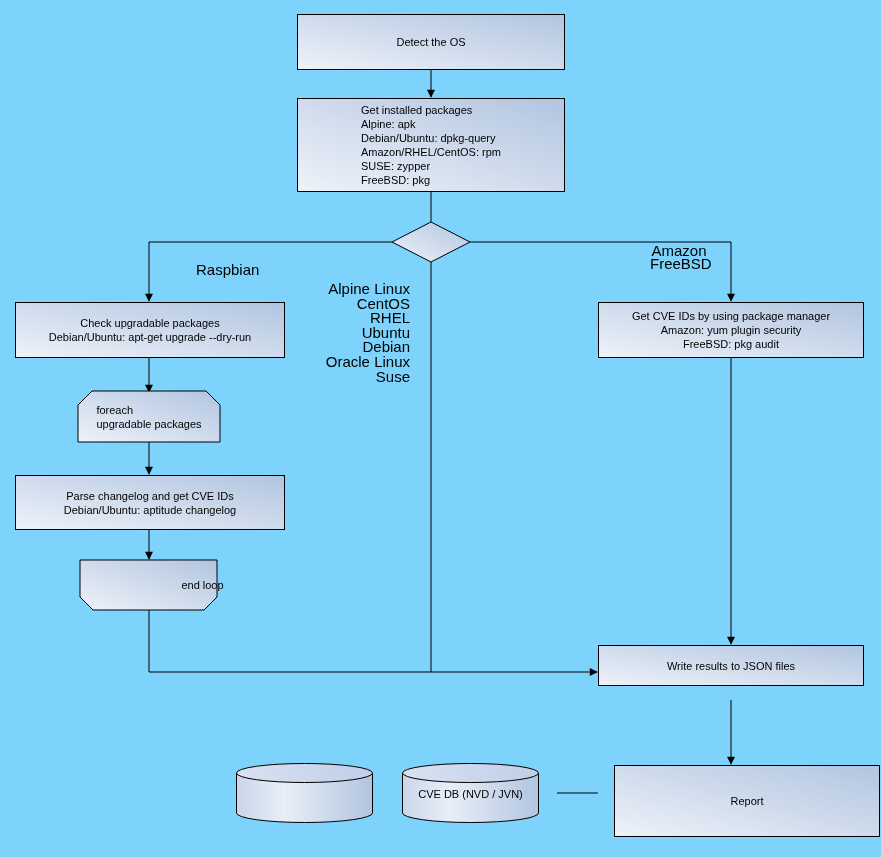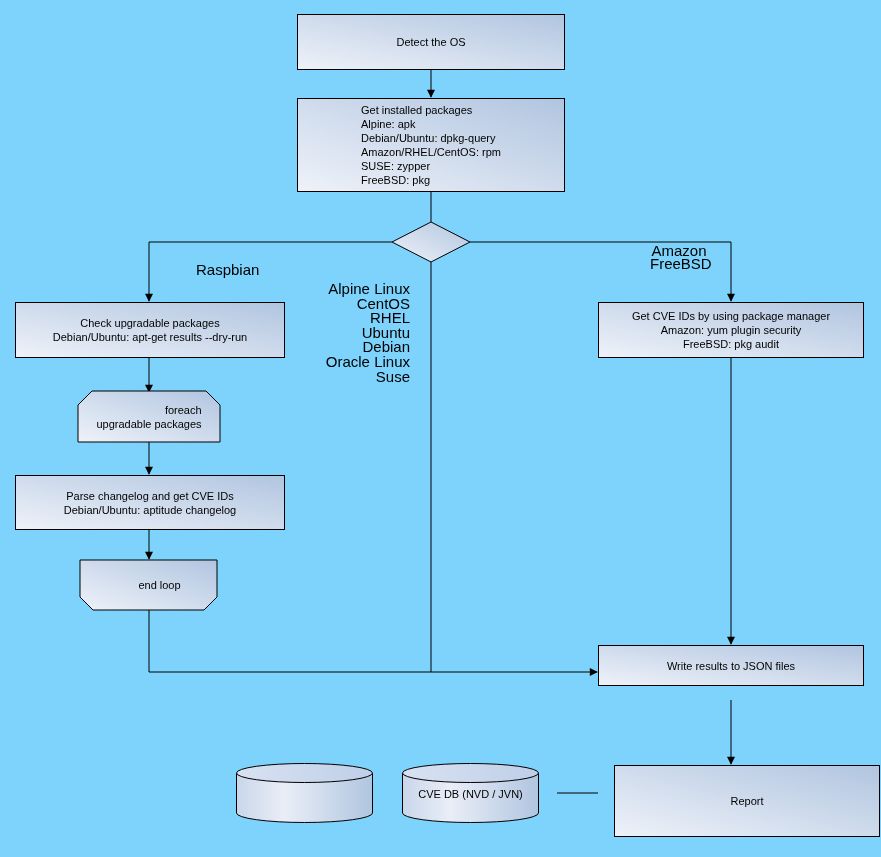--- a/index.html
+++ b/index.html
@@ -25,21 +25,21 @@
     position:absolute;box-sizing:border-box;
     background:linear-gradient(to top right,var(--boxLight),var(--boxDark));
     border:1px solid var(--nodeBorder);
     display:flex;align-items:center;justify-content:center;
     font-size:11px;line-height:14px;text-align:center;
   }
   .ml{white-space:pre-line;}
   .alignR{text-align:left;}
   .overlabel{
     position:absolute;display:flex;align-items:center;justify-content:center;
-    font-size:11px;line-height:14px;text-align:right;pointer-events:none;
+    font-size:11px;line-height:14px;text-align:left;pointer-events:none;
   }
   .edgelabel{
     position:absolute;font-size:15px;line-height:13px;white-space:pre-line;
   }
   .oslist{line-height:14.6px;text-align:right;}
   .vulndb{
     position:absolute;left:222px;top:722px;width:335px;height:120px;
     box-sizing:border-box;border:1.5px dashed #000;border-radius:9px;
     background:var(--containerBg);overflow:hidden;
   }
@@ -112,21 +112,21 @@
     <div class="ml alignR">Get installed packages
 Alpine: apk
 Debian/Ubuntu: dpkg-query
 Amazon/RHEL/CentOS: rpm
 SUSE: zypper
 FreeBSD: pkg</div>
   </div>
 
   <div class="node" style="left:15px;top:302px;width:270px;height:56px;">
     <div class="ml">Check upgradable packages
-Debian/Ubuntu: apt-get results --dry-run</div>
+Debian/Ubuntu: apt-get upgrade --dry-run</div>
   </div>
 
   <div class="node" style="left:598px;top:302px;width:266px;height:56px;">
     <div class="ml">Get CVE IDs by using package manager
 Amazon: yum plugin security
 FreeBSD: pkg audit</div>
   </div>
 
   <div class="node" style="left:598px;top:645px;width:266px;height:41px;">
     <div class="ml">Write results to JSON files</div>
@@ -136,21 +136,21 @@
     <div class="ml">Report</div>
   </div>
 
   <div class="node" style="left:15px;top:475px;width:270px;height:55px;">
     <div class="ml">Parse changelog and get  CVE IDs
 Debian/Ubuntu: aptitude changelog</div>
   </div>
 
   <div class="overlabel ml" style="left:78px;top:391px;width:142px;height:51px;">foreach
 upgradable  packages</div>
-  <div class="overlabel ml" style="left:80px;top:560px;width:159px;height:50px;">end loop</div>
+  <div class="overlabel ml" style="left:80px;top:560px;width:159px;height:50px;padding-left:43px;">end loop</div>
   <div class="overlabel" style="left:402px;top:766px;width:137px;height:56px;">CVE DB (NVD / JVN)</div>
 
   <div class="edgelabel" style="left:196px;top:263px;">Raspbian</div>
   <div class="edgelabel" style="left:650px;top:244px;width:58px;text-align:center;">Amazon
 FreeBSD</div>
   <div class="edgelabel oslist" style="right:471px;top:266px;margin-top:16px;">Alpine Linux
 CentOS
 RHEL
 Ubuntu
 Debian

